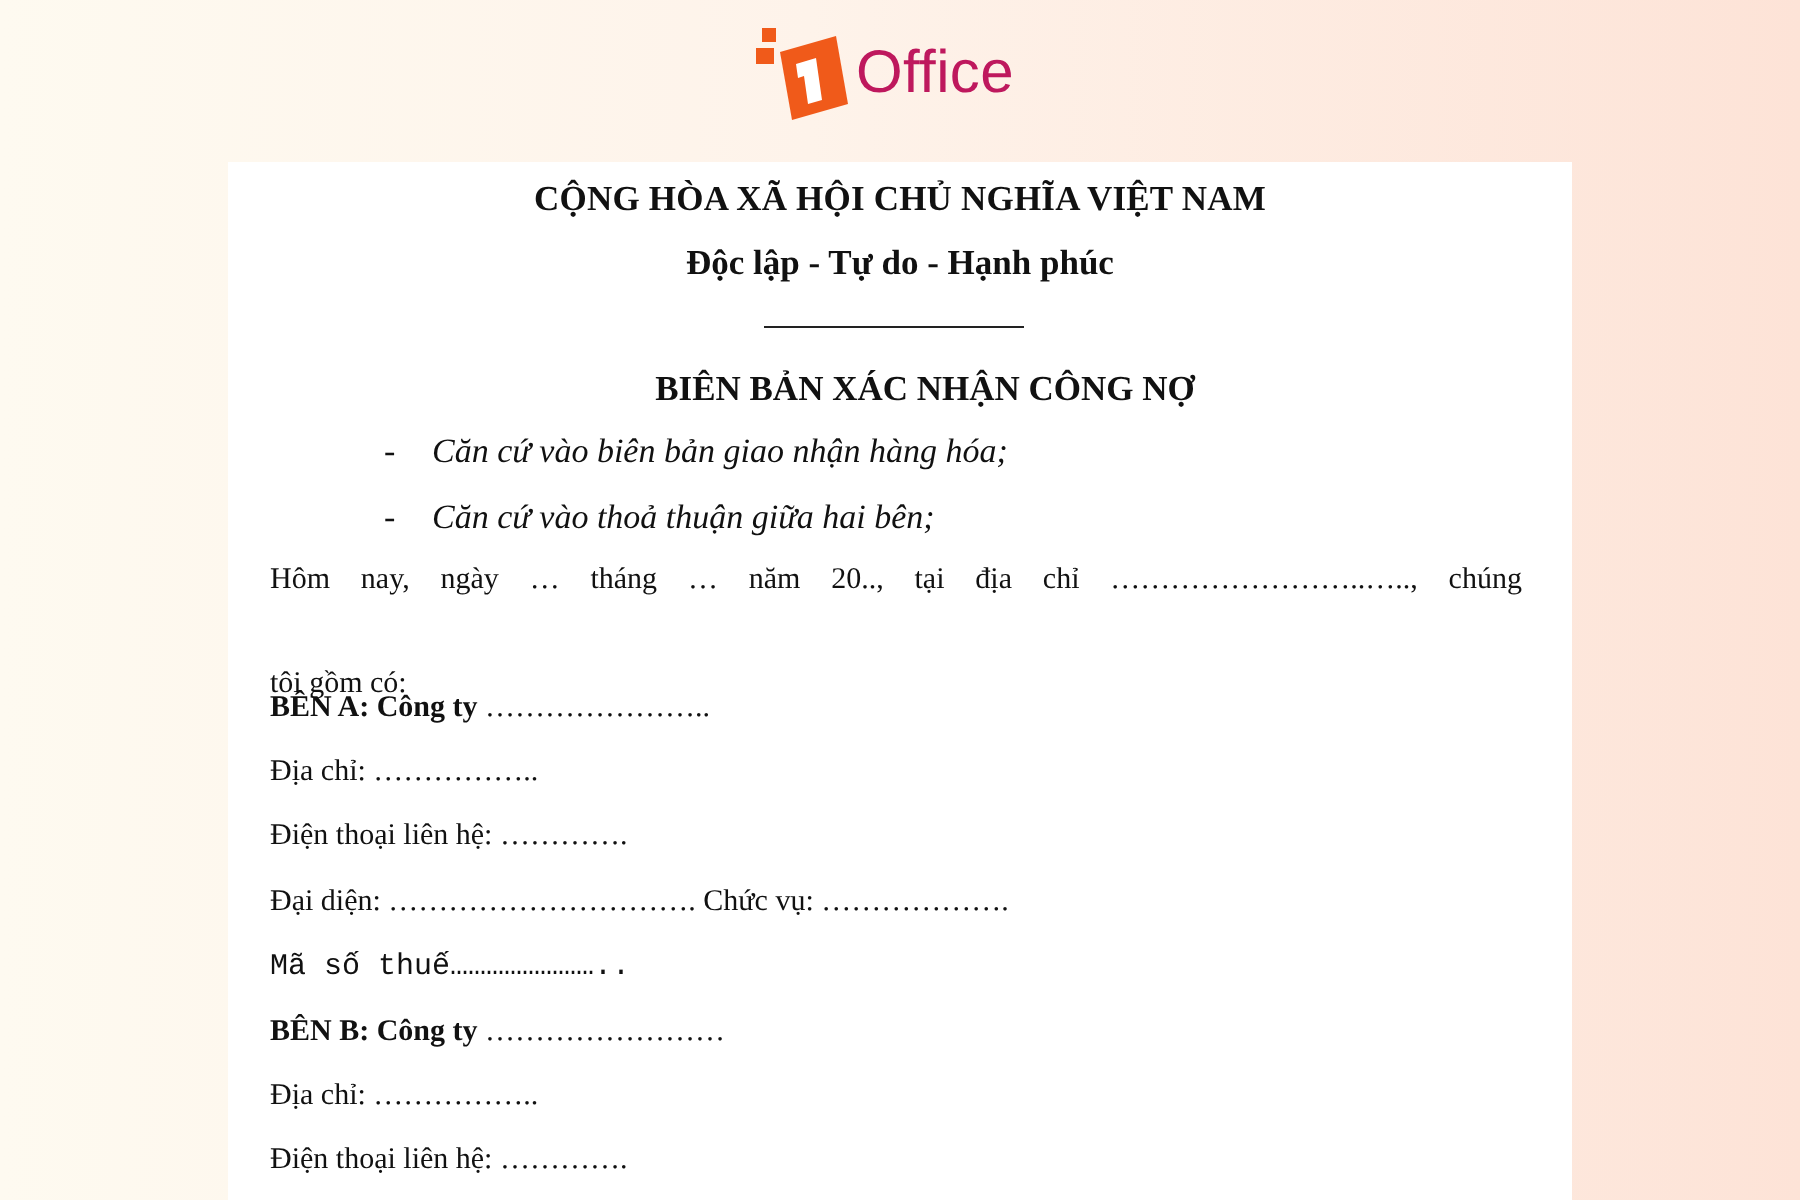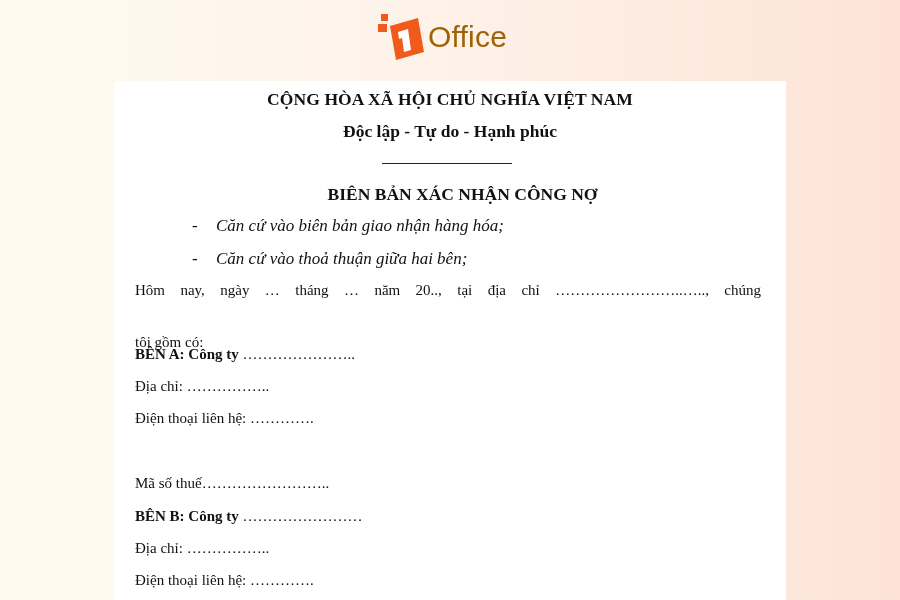--- a/index.html
+++ b/index.html
@@ -16,21 +16,21 @@
       top: 11px;
       height: 50px;
       display: flex;
       align-items: center;
       gap: 4px;
     }
     .logo-mark { width: 46px; height: 48px; display: block; }
     .logo-text {
       font-family: "Liberation Sans", sans-serif;
       font-size: 30px;
-      color: #a16207;
+      color: #be185d;
       letter-spacing: 0.2px;
       margin-top: 2px;
     }
     .page {
       position: absolute;
       left: 114px;
       top: 81px;
       width: 672px;
       height: 530px;
       background: #ffffff;
@@ -67,21 +67,21 @@
       top: 201px;
       width: 626px;
       display: flex;
       justify-content: space-between;
     }
     .intro2 { top: 232px; margin-top: 21px; }
     .l-a { top: 265px; }
     .l-a-addr { top: 297px; }
     .l-a-phone { top: 329px; }
     .l-a-rep { top: 362px; }
-    .l-a-tax { top: 394px; }
+    .l-a-tax { top: 394px; font-family: Liberation Mono, monospace; }
     .l-b { top: 427px; }
     .l-b-addr { top: 459px; }
     .l-b-phone { top: 491px; }
     .bold { font-weight: bold; }
   </style>
 </head>
 <body>
 
 <div class="logo">
   <svg class="logo-mark" viewBox="0 0 46 48">
@@ -123,20 +123,21 @@
     <span>……………………..…..,</span>
     <span>chúng</span>
   </div>
   <div class="line intro2">tôi gồm có:</div>
 
   <div class="line l-a">
     <span class="bold">BÊN A: Công ty</span><span> …………………..</span>
   </div>
   <div class="line l-a-addr">Địa chỉ: ……………..</div>
   <div class="line l-a-phone">Điện thoại liên hệ: ………….</div>
+  <div class="line l-a-rep">Đại diện: …………………………. Chức vụ: ……………….</div>
   <div class="line l-a-tax">Mã số thuế……………………..</div>
 
   <div class="line l-b">
     <span class="bold">BÊN B: Công ty</span><span> ……………………</span>
   </div>
   <div class="line l-b-addr">Địa chỉ: ……………..</div>
   <div class="line l-b-phone">Điện thoại liên hệ: ………….</div>
 </div>
 
 </body></html>

